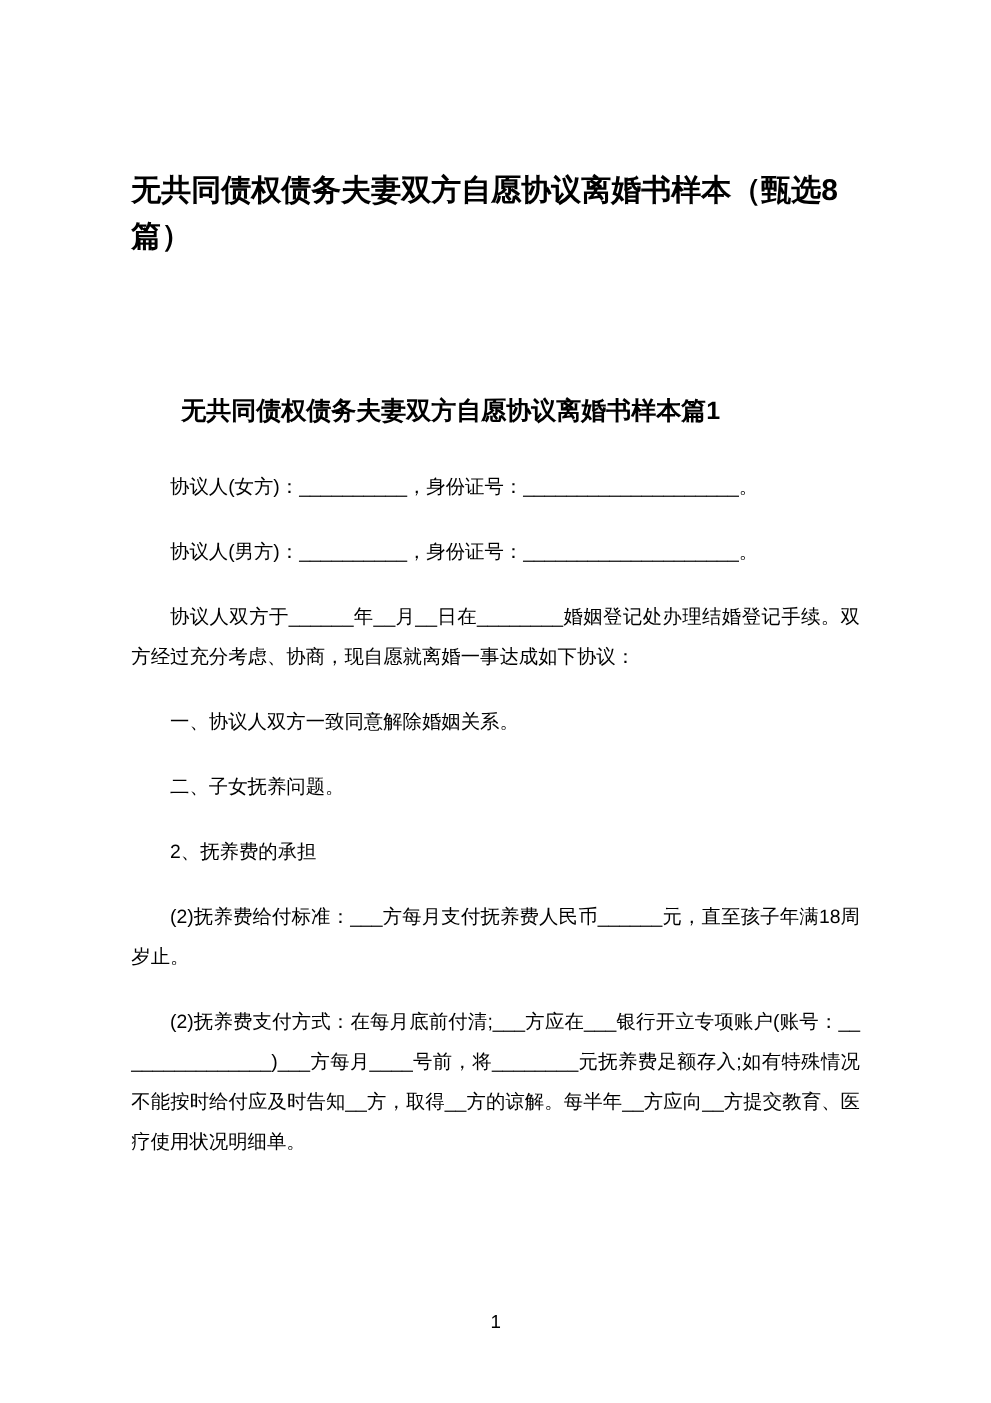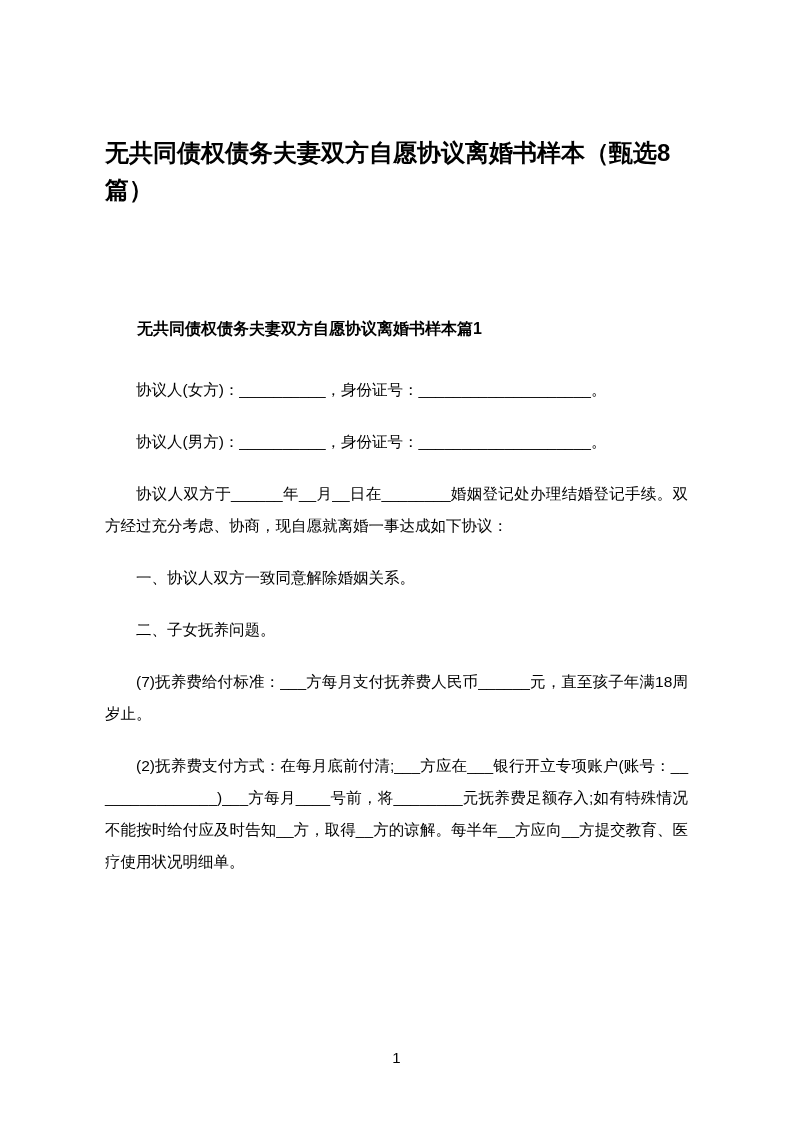--- a/index.html
+++ b/index.html
@@ -28,21 +28,21 @@
     margin: 0;
     padding-top: 134px;
     font-size: 24px;
     line-height: 37px;
     font-weight: 700;
     text-align: left;
     letter-spacing: 0;
   }
   .doc-heading {
     margin: 106px 0 30px 0;
-    font-size: 16px;
+    font-size: 20px;
     line-height: 30px;
     font-weight: 700;
     text-indent: 2em;
   }
   .para {
     margin: 0 0 20px 0;
     font-size: 15.5px;
     line-height: 32px;
     font-weight: 400;
     text-align: justify;
@@ -72,20 +72,21 @@
 
     <p class="para">协议人(男方)：__________，身份证号：____________________。</p>
 
     <p class="para">协议人双方于______年__月__日在________婚姻登记处办理结婚登记手续。双方经过充分考虑、协商，现自愿就离婚一事达成如下协议：</p>
 
     <p class="para">一、协议人双方一致同意解除婚姻关系。</p>
 
     <p class="para">二、子女抚养问题。</p>
 
 
+    <p class="para">2、抚养费的承担</p>
 
-    <p class="para">(7)抚养费给付标准：___方每月支付抚养费人民币______元，直至孩子年满18周岁止。</p>
+    <p class="para">(2)抚养费给付标准：___方每月支付抚养费人民币______元，直至孩子年满18周岁止。</p>
 
     <p class="para">(2)抚养费支付方式：在每月底前付清;___方应在___银行开立专项账户(账号：_______________)___方每月____号前，将________元抚养费足额存入;如有特殊情况不能按时给付应及时告知__方，取得__方的谅解。每半年__方应向__方提交教育、医疗使用状况明细单。</p>
   </div>
 
   <div class="page-number">1</div>
 </div>
 
 </body></html>

